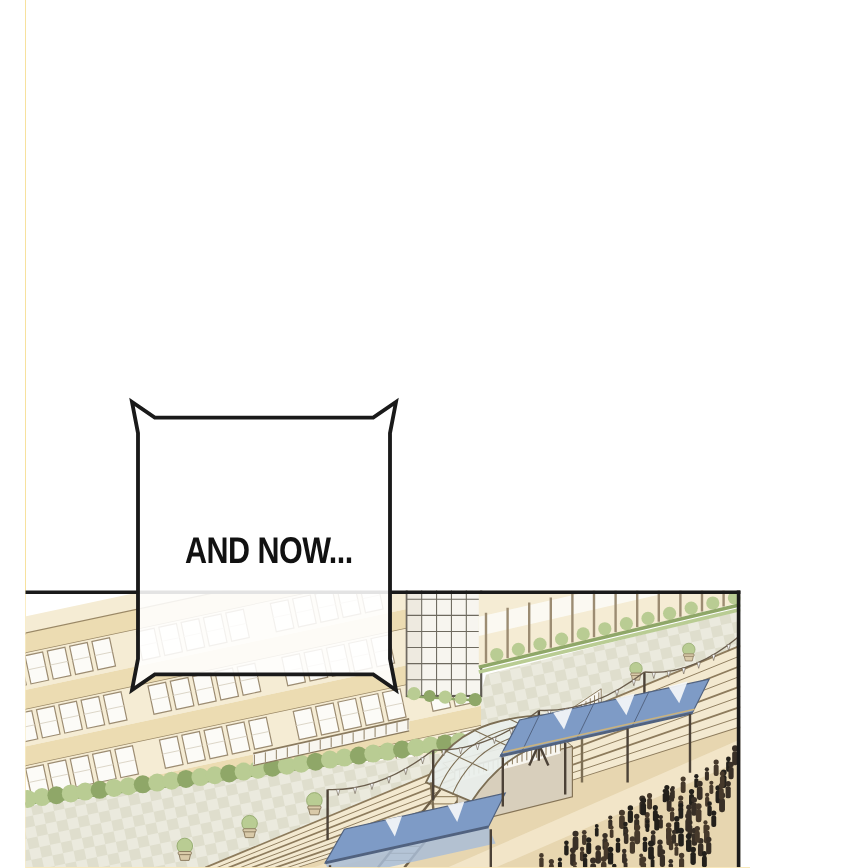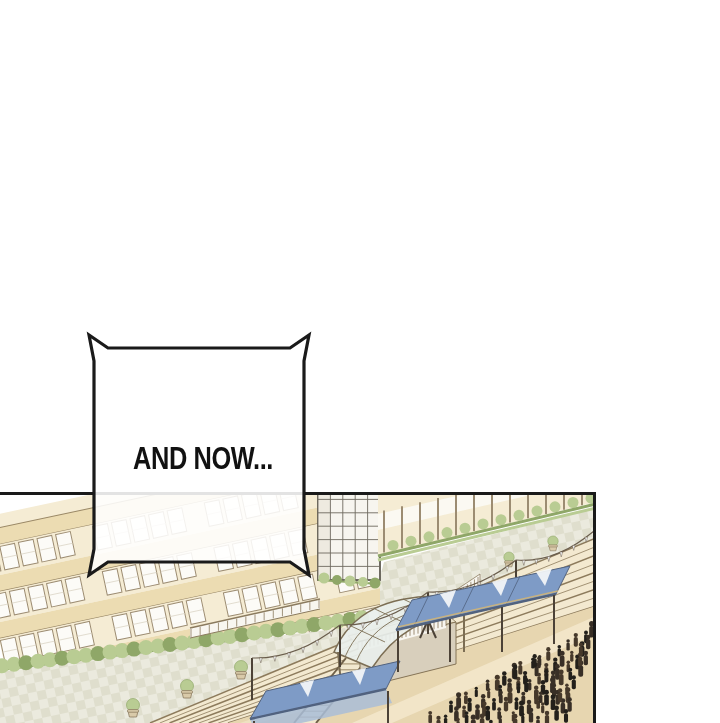--- a/index.html
+++ b/index.html
@@ -1,17 +1,17 @@
 <!DOCTYPE html>
 <html style="--ink: #1a1a1a; --building_cream: #f5ecd4; --wall_band: #ecdcb2; --band_edge: #9a8866; --window_frame: #9c8c72; --window_glass: #fcfbf7; --hedge_green: #b9cc93; --hedge_dark: #8fa768; --plaza_tile: #ebeade; --plaza_tile_alt: #dfdecd; --bleacher_base: #f3e9d0; --bleacher_line: #8d7b5c; --sand: #e7d6b0; --sand_light: #f3e8cd; --tent_blue: #7e9bc6; --tent_blue_dark: #51627f; --tent_white: #f5f7f9; --stage_tan: #d8cfbc; --stage_top: #eae2cc; --stage_edge: #857456; --glass_pane: #e9efec; --glass_frame: #7c6e54; --crowd_dark: #382f26; --crowd_alt: #23201b; --pole_brown: #4c4237; --walkway_white: #f8f6f0;"><head>
 <meta charset="utf-8">
 <style>
   html,body{margin:0;padding:0;background:#ffffff;}
   .canvas{position:relative;width:604px;height:723px;background:#eab308;overflow:hidden;
-          font-family:"Liberation Sans", sans-serif;}
+          font-family:"Liberation Sans", sans-serif;margin-left:21px;}
   svg{display:block;}
   
   .c-sky{fill:#ffffff;}
   .c-roof{fill:var(--building_cream);}
   .c-band{fill:var(--wall_band);}
   .c-bandedge{stroke:var(--band_edge);stroke-width:1.2;}
   .c-roofedge{stroke:var(--band_edge);stroke-width:2;}
   .c-wallbg{fill:var(--building_cream);}
   .c-win{fill:var(--window_glass);stroke:var(--window_frame);stroke-width:1;}
   .c-hedge-a{fill:var(--hedge_green);}

